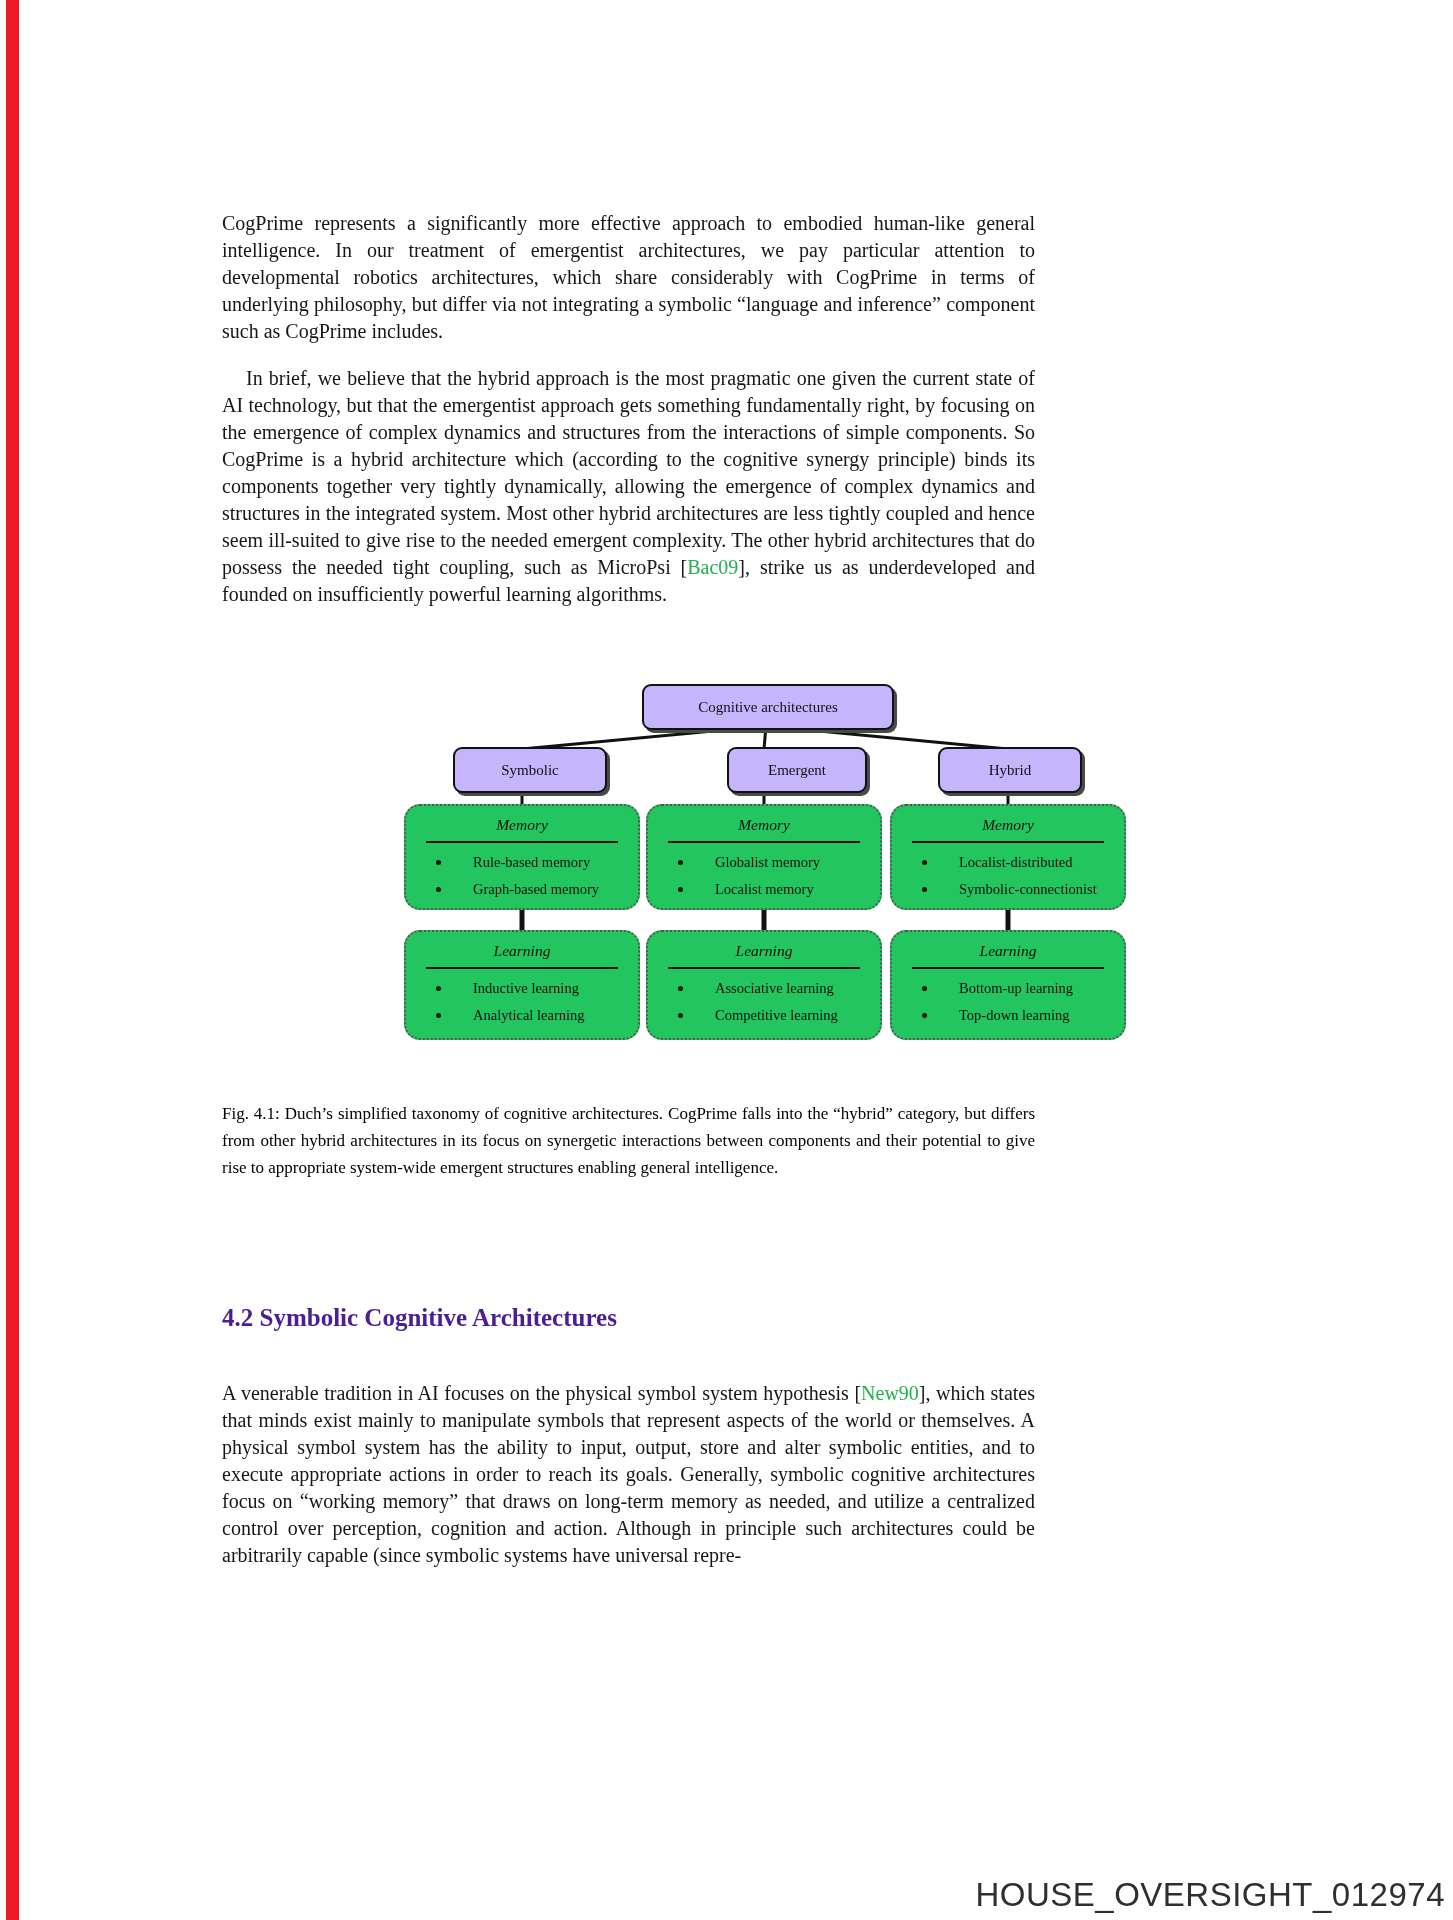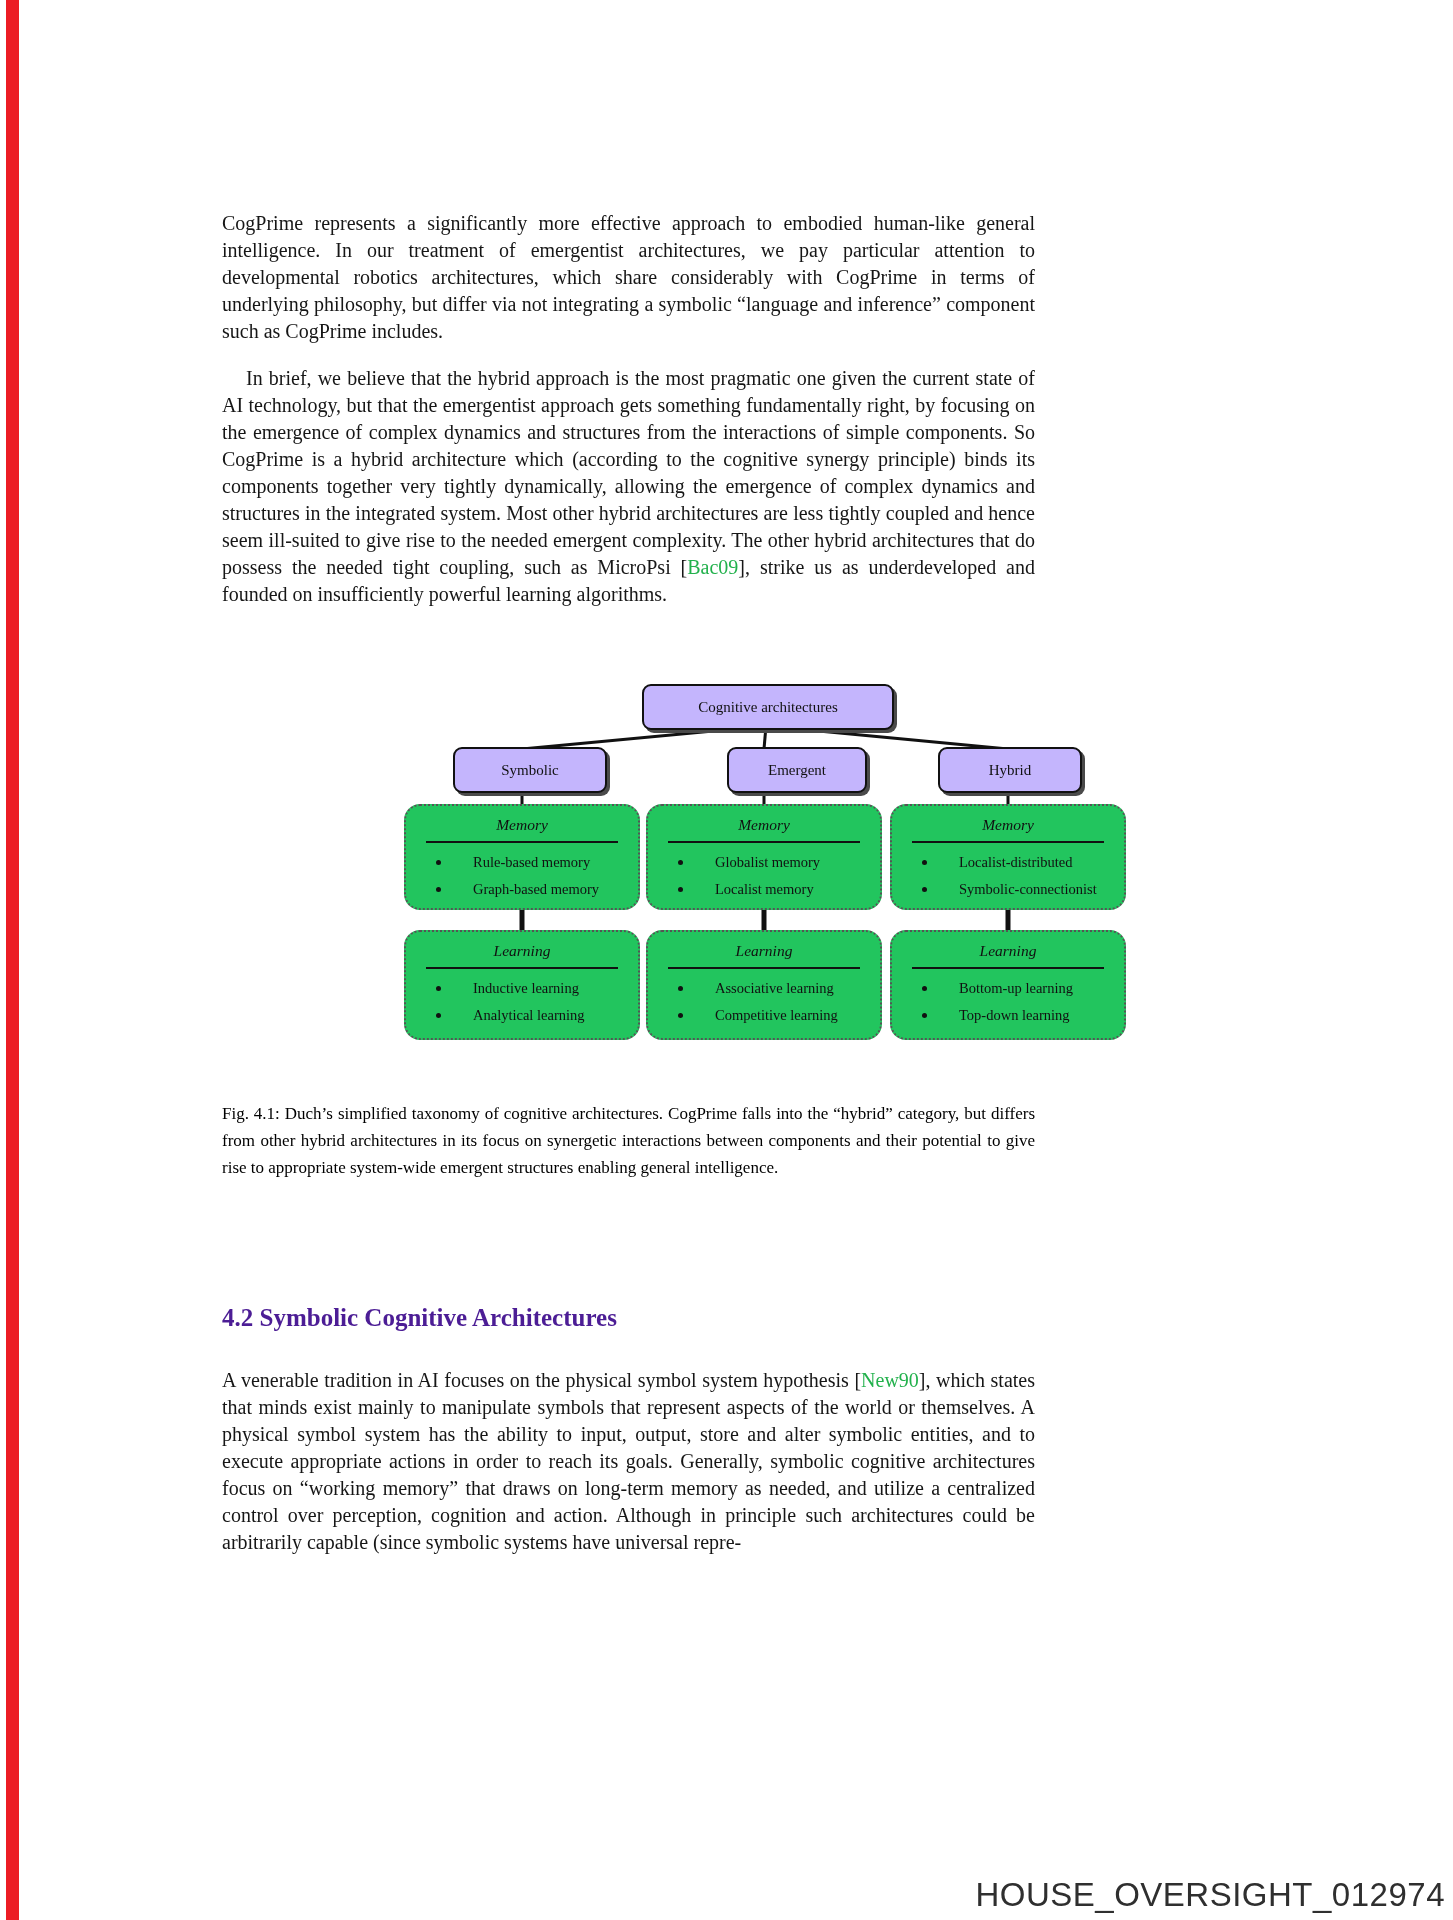--- a/index.html
+++ b/index.html
@@ -28,21 +28,21 @@
     position:absolute;z-index:1;background:#22c55e;border:2px dotted #555;border-radius:16px;
     box-sizing:border-box;padding-top:10px;color:#111;
   }
   .dotbox .dtitle{font-style:italic;text-align:center;font-size:15.5px;line-height:18px;}
   .dotbox .drule{border:none;border-top:2px solid #111;margin:7px 20px 0 20px;}
   .dotbox .ditem{display:flex;align-items:center;margin:11px 0 0 30px;font-size:14.5px;line-height:16px;}
   .dotbox .ditem .dot{width:5px;height:5px;border-radius:50%;background:#111;margin-right:32px;flex:0 0 auto;}
   
   .caption{margin-top:56px;font-size:17px;line-height:27px;text-align:justify;color:#000000;}
   .sec-heading{margin-top:122px;font-size:25px;line-height:30px;font-weight:700;color:#4c1d95;}
-  .p3{margin-top:34px;}
+  .p3{margin-top:47px;}
   .watermark{
     position:absolute;right:8px;top:1876px;font-family:"Liberation Sans","DejaVu Sans",sans-serif;
     font-size:33px;color:#2f2f2f;letter-spacing:0.5px;
   }
 </style>
 </head>
 <body>
 
 <div class="stripe"></div>
 

